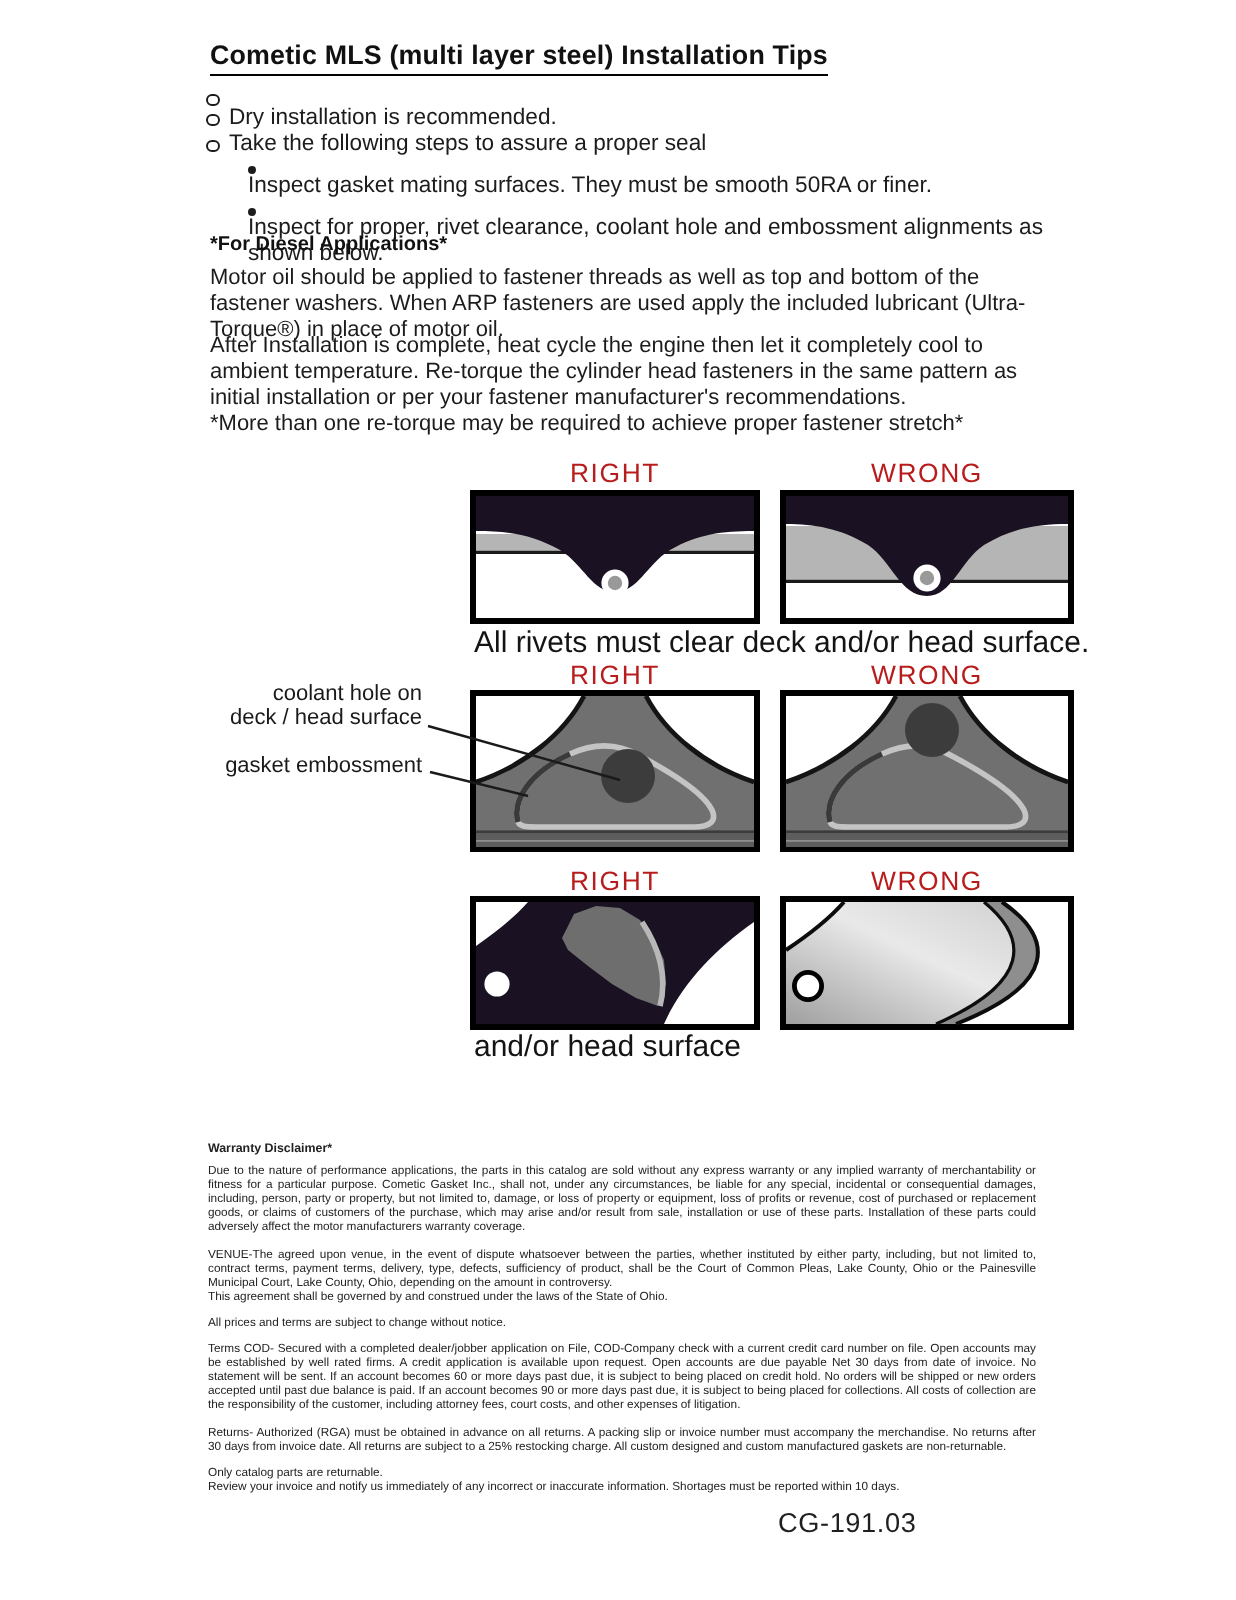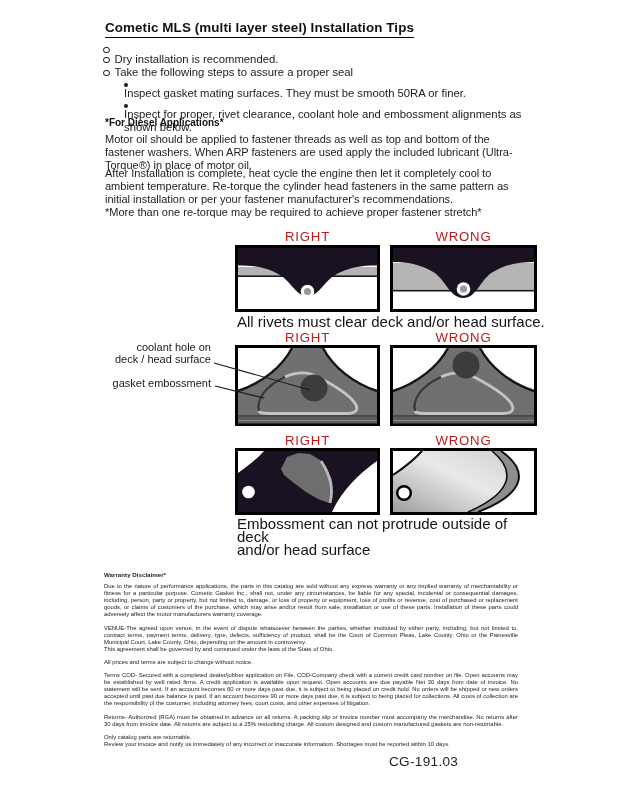--- a/index.html
+++ b/index.html
@@ -171,21 +171,20 @@
       <path d="M32,3 H111 C137,21 139,44 88,64 H3 V27 C15,19 25,11 32,3 Z" fill="url(#g3)"></path>
       <path d="M111,3 C137,21 139,44 88,64 L78,64 C126,43 124,21 102,3 Z" fill="#8e8e8e"></path>
       <path d="M32,3 C25,11 15,19 3,27" fill="none" stroke="#0d0d0d" stroke-width="2"></path>
       <path d="M111,3 C137,21 139,44 88,64" fill="none" stroke="#0d0d0d" stroke-width="2"></path>
       <path d="M102,3 C124,21 126,43 78,64" fill="none" stroke="#0d0d0d" stroke-width="1.6"></path>
       <circle cx="14" cy="45" r="6.8" fill="#ffffff" stroke="#000" stroke-width="2.4"></circle>
     </svg>
   </div>
 
   <div class="abs cap" style="left:237px;top:517px;width:290px;">
-    <div>Embossment can not protrude outside of deck</div>
     <div>and/or head surface</div>
   </div>
 
   <div class="abs legal">
     <h4>Warranty Disclaimer*</h4>
     <p>Due to the nature of performance applications, the parts in this catalog are sold without any express warranty or any implied warranty of merchantability or fitness for a particular purpose.  Cometic Gasket Inc., shall not, under any circumstances, be liable for any special, incidental or consequential damages, including, person, party or property, but not limited to, damage, or loss of property or equipment, loss of profits or revenue, cost of purchased or replacement goods, or claims of customers of the purchase, which may arise and/or result from sale, installation or use of these parts.  Installation of these parts could adversely affect the motor manufacturers warranty coverage.</p>
     <p class="gap">VENUE-The agreed upon venue, in the event of dispute whatsoever between the parties, whether instituted by either party, including, but not limited to, contract terms, payment terms, delivery, type, defects, sufficiency of product, shall be the Court of Common Pleas, Lake County, Ohio or the Painesville Municipal Court, Lake County, Ohio, depending on the amount in controversy.</p>
     <p>This agreement shall be governed by and construed under the laws of the State of Ohio.</p>
     <p class="gap">All prices and terms are subject to change without notice.</p>
     <p class="gap">Terms COD- Secured with a completed dealer/jobber application on File, COD-Company check with a current credit card number on file.  Open accounts may be established by well rated firms.  A credit application is available upon request.  Open accounts are due payable Net 30 days from date of invoice.  No statement will be sent.  If an account becomes 60 or more days past due, it is subject to being placed on credit hold.  No orders will be shipped or new orders accepted until past due balance is paid.  If an account becomes 90 or more days past due, it is subject to being placed for collections.  All costs of collection are the responsibility of the customer, including attorney fees, court costs, and other expenses of litigation.</p>

